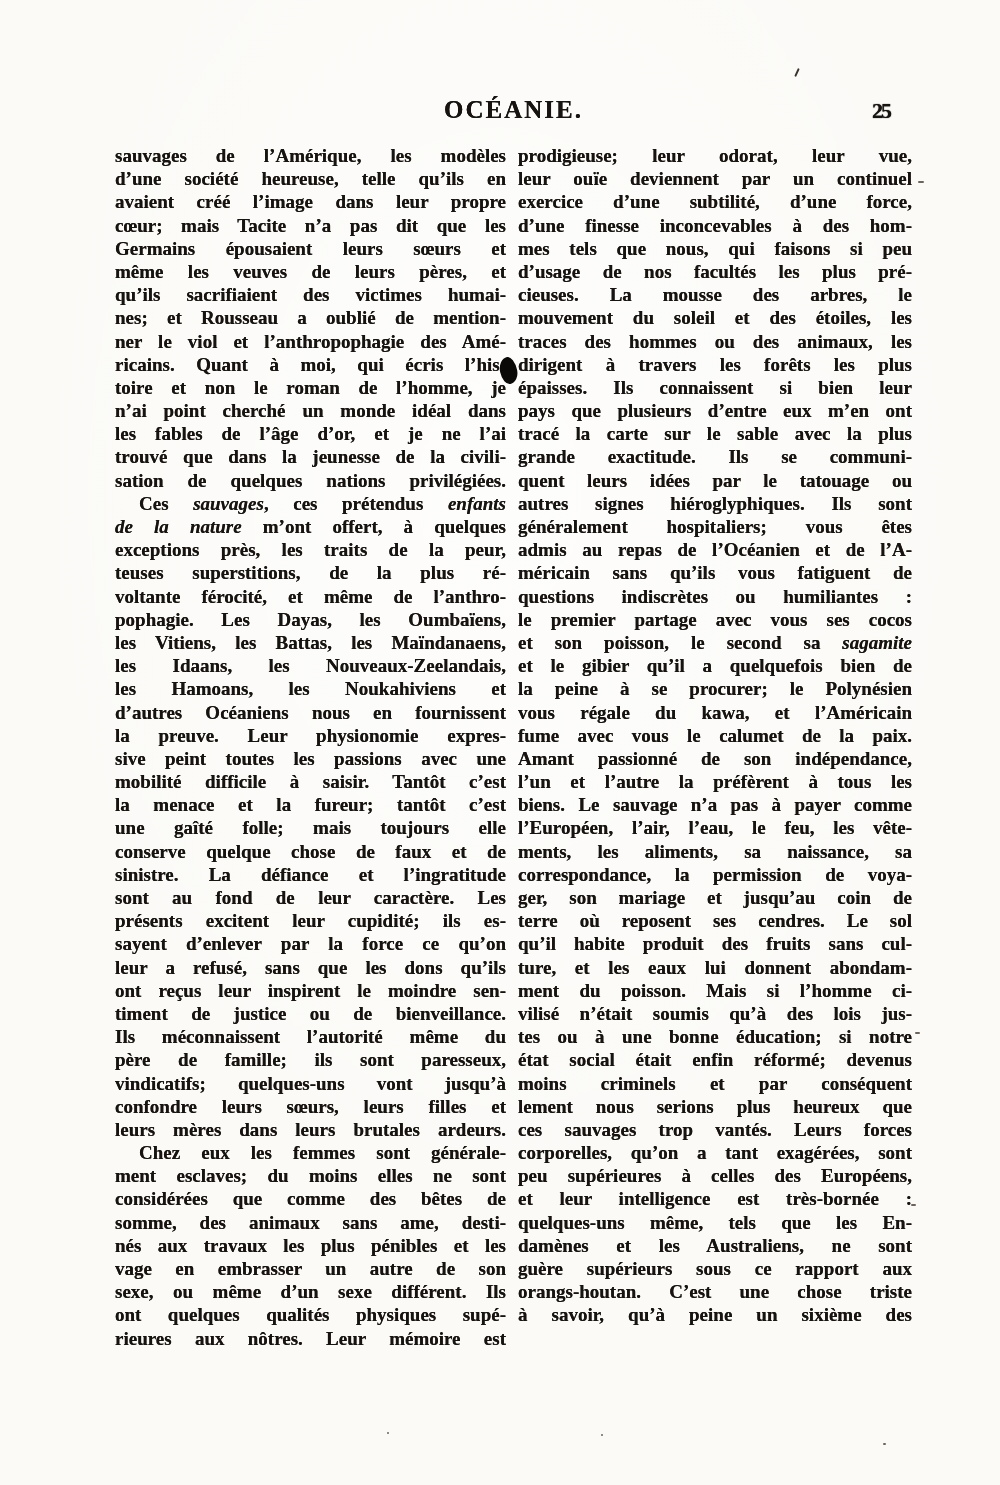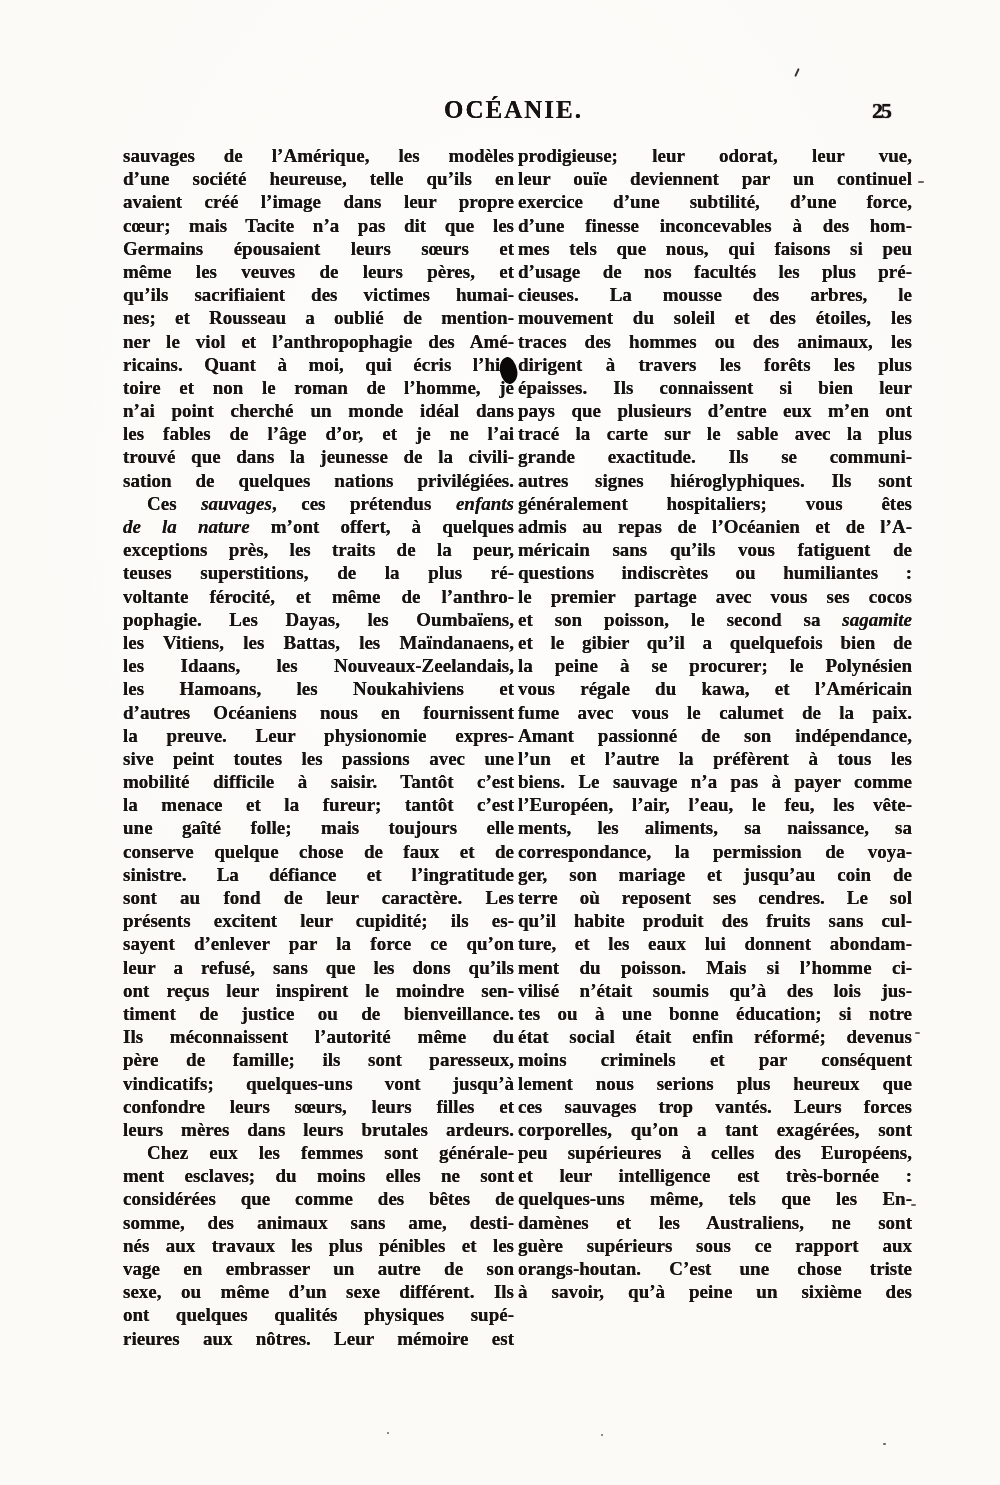--- a/index.html
+++ b/index.html
@@ -28,21 +28,21 @@
     position:absolute;right:22px;top:2px;
     font-size:22px;font-weight:bold;letter-spacing:-2px;
     text-shadow:0 0 1px #000;
   }
   .column{
     position:absolute;top:144px;
     font-size:19px;font-weight:bold;
     text-shadow:0 0 .4px rgba(20,15,10,.85);
     word-spacing:.5px;
   }
-  #col-left{left:115px;width:391px;margin-left:8px;}
+  #col-left{left:115px;width:391px;}
   #col-right{left:518px;width:394px;}
   .line{
     height:23.2px;line-height:23.2px;overflow:hidden;
     text-align:justify;text-align-last:justify;
     white-space:normal;
   }
   .line.indent{padding-left:24px;}
   .line i{font-weight:bold;}
   
   .blot{
@@ -123,20 +123,21 @@
       <div class="line">mes tels que nous, qui faisons si peu</div>
       <div class="line">d’usage de nos facultés les plus pré-</div>
       <div class="line">cieuses. La mousse des arbres, le</div>
       <div class="line">mouvement du soleil et des étoiles, les</div>
       <div class="line">traces des hommes ou des animaux, les</div>
       <div class="line">dirigent à travers les forêts les plus</div>
       <div class="line">épaisses. Ils connaissent si bien leur</div>
       <div class="line">pays que plusieurs d’entre eux m’en ont</div>
       <div class="line">tracé la carte sur le sable avec la plus</div>
       <div class="line">grande exactitude. Ils se communi-</div>
+      <div class="line">quent leurs idées par le tatouage ou</div>
       <div class="line">autres signes hiéroglyphiques. Ils sont</div>
       <div class="line">généralement hospitaliers; vous êtes</div>
       <div class="line">admis au repas de l’Océanien et de l’A-</div>
       <div class="line">méricain sans qu’ils vous fatiguent de</div>
       <div class="line">questions indiscrètes ou humiliantes :</div>
       <div class="line">le premier partage avec vous ses cocos</div>
       <div class="line">et son poisson, le second sa <i>sagamite</i></div>
       <div class="line">et le gibier qu’il a quelquefois bien de</div>
       <div class="line">la peine à se procurer; le Polynésien</div>
       <div class="line">vous régale du kawa, et l’Américain</div>

